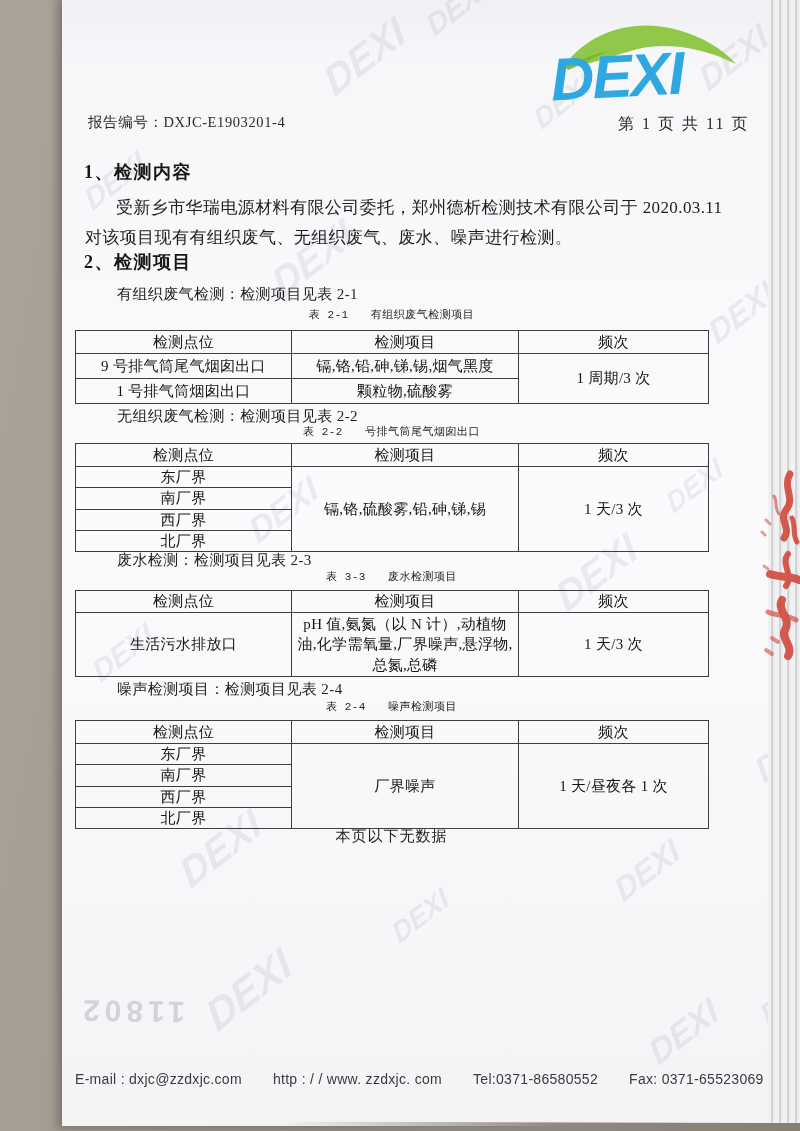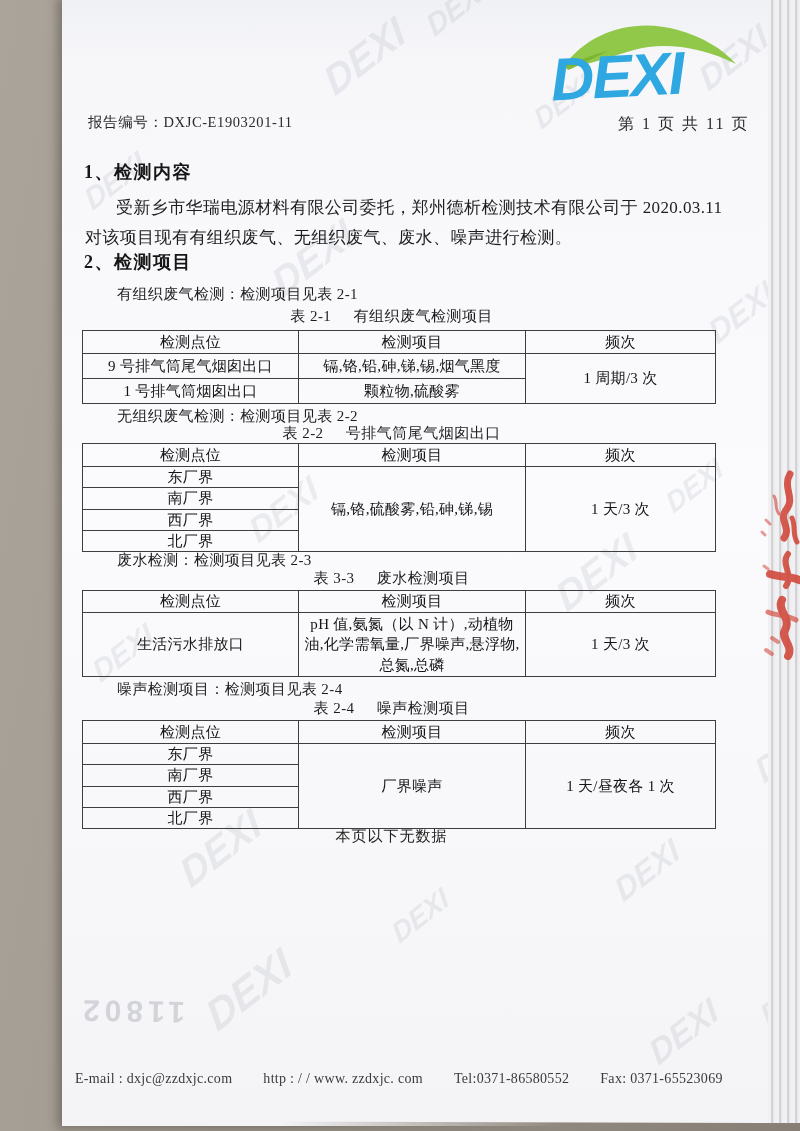--- a/index.html
+++ b/index.html
@@ -31,38 +31,38 @@
   .logo { position:absolute; left:488px; top:20px; width:196px; height:100px; }
 
   
   .red-stripe { position:absolute; left:729px; top:141px; width:7px; height:24px; background:#e2352a; border-radius:1px; }
 
   
   .sec-title { position:absolute; left:22px; font-weight:bold; font-size:18px; color:#161616; letter-spacing:1.5px; font-family:"Liberation Serif",serif; }
   .para { position:absolute; left:23px; top:199px; width:648px; font-size:17px; line-height:30px; color:#1d1d1f; text-indent:31px; letter-spacing:.4px; }
 
   .intro { position:absolute; left:55px; font-size:15px; color:#1d1d1f; letter-spacing:.4px; }
-  .caption { position:absolute; left:13px; width:633px; text-align:center; font-size:15px; color:#1d1d1f; letter-spacing:.5px; }
+  .caption { position:absolute; left:13px; width:633px; text-align:center; font-size:11px; color:#1d1d1f; letter-spacing:.5px;font-family:Liberation Mono, monospace; }
   .caption .cap-gap { display:inline-block; width:22px; }
 
-  table.t { position:absolute; left:20px; width:633px; border-collapse:collapse; table-layout:fixed;font-family:Liberation Serif, serif; }
+  table.t { position:absolute; left:13px; width:633px; border-collapse:collapse; table-layout:fixed;font-family:Liberation Serif, serif; }
   table.t td, table.t th {
     border:1px solid #3e3e40; font-weight:normal; font-size:15px; color:#151517;
     text-align:center; vertical-align:middle; line-height:1.35; padding:0 5px; letter-spacing:.3px;
     background:transparent;
   }
   col.c1{width:216px} col.c2{width:227px} col.c3{width:190px}
   #t1 tr{height:25px} #t1 tr.hd{height:23px}
   #t2 tr{height:20px} #t2 tr.hd{height:23px}
   #t3 tr.hd{height:22px} #t3 tr.bd{height:64px}
   #t4 tr{height:20px} #t4 tr.hd{height:23px}
 
   .no-data { position:absolute; left:13px; top:833px; width:633px; text-align:center; font-size:15px; color:#222; letter-spacing:1px; }
 
-  .footer { position:absolute; left:13px; top:1077px; width:690px; display:flex; gap:31px; font-family:Liberation Serif, serif; font-size:14px; color:#3a3a3e; letter-spacing:.3px; white-space:nowrap; }
+  .footer { position:absolute; left:13px; top:1077px; width:690px; display:flex; gap:31px; font-family:Liberation Sans, sans-serif; font-size:14px; color:#3a3a3e; letter-spacing:.3px; white-space:nowrap; }
 
   
   .wm { position:absolute; font-family:"Liberation Sans",sans-serif; font-weight:bold; font-style:italic;
         color:#7d8494; transform:rotate(-38deg) skewX(-8deg); pointer-events:none; user-select:none; }
 
   .bleed { position:absolute; left:16px; top:1000px; font-family:"Liberation Sans",sans-serif; font-weight:bold;
            font-size:30px; letter-spacing:5px; color:rgba(145,148,158,.34); transform:rotate(181deg); }
 
   .stamp-svg { position:absolute; left:752px; top:462px; }
 </style>
@@ -96,21 +96,21 @@
 
     <div class="logo">
       <svg width="196" height="100" viewBox="0 0 196 100">
         <path d="M14 52 C 40 16, 86 4, 128 16 C 152 23, 172 34, 186 50
                  C 150 32, 112 28, 84 36 C 56 44, 32 54, 14 52 Z" fill="#8CC540" opacity="0.95"></path>
         <path d="M14 52 C 30 46, 44 40, 58 37 C 40 46, 26 53, 18 56 Z" fill="#7ab32e" opacity="0.9"></path>
         <text x="2" y="86" font-family="Liberation Sans, sans-serif" font-size="60" font-style="italic" font-weight="bold" fill="#2FA8E1" transform="rotate(-3 10 86)" letter-spacing="-2">DEXI</text>
       </svg>
     </div>
 
-    <div class="report-line">报告编号：DXJC-E1903201-11</div>
+    <div class="report-line">报告编号：DXJC-E1903201-4</div>
     <div class="page-ind">第 1 页 共 11 页</div>
 
     <div class="sec-title" style="top:166px">1、检测内容</div>
     <div class="para">受新乡市华瑞电源材料有限公司委托，郑州德析检测技术有限公司于 2020.03.11 对该项目现有有组织废气、无组织废气、废水、噪声进行检测。</div>
 
     <div class="sec-title" style="top:256px">2、检测项目</div>
 
     <div class="intro" style="top:291px">有组织废气检测：检测项目见表 2-1</div>
     <div class="caption" style="top:313px">
       <span>表 2-1</span><span class="cap-gap"></span><span>有组织废气检测项目</span>

